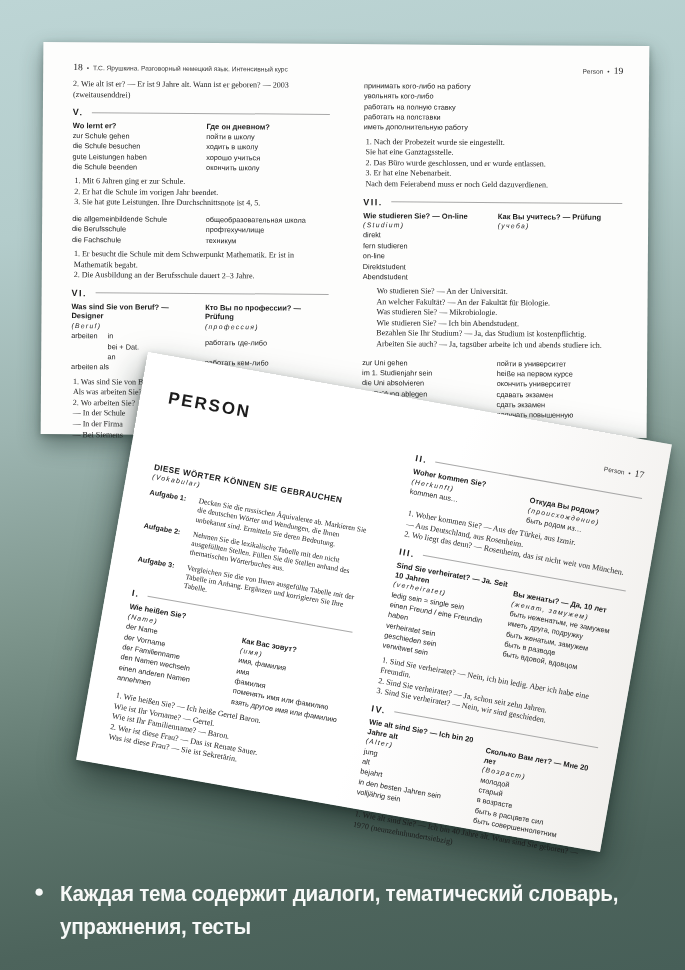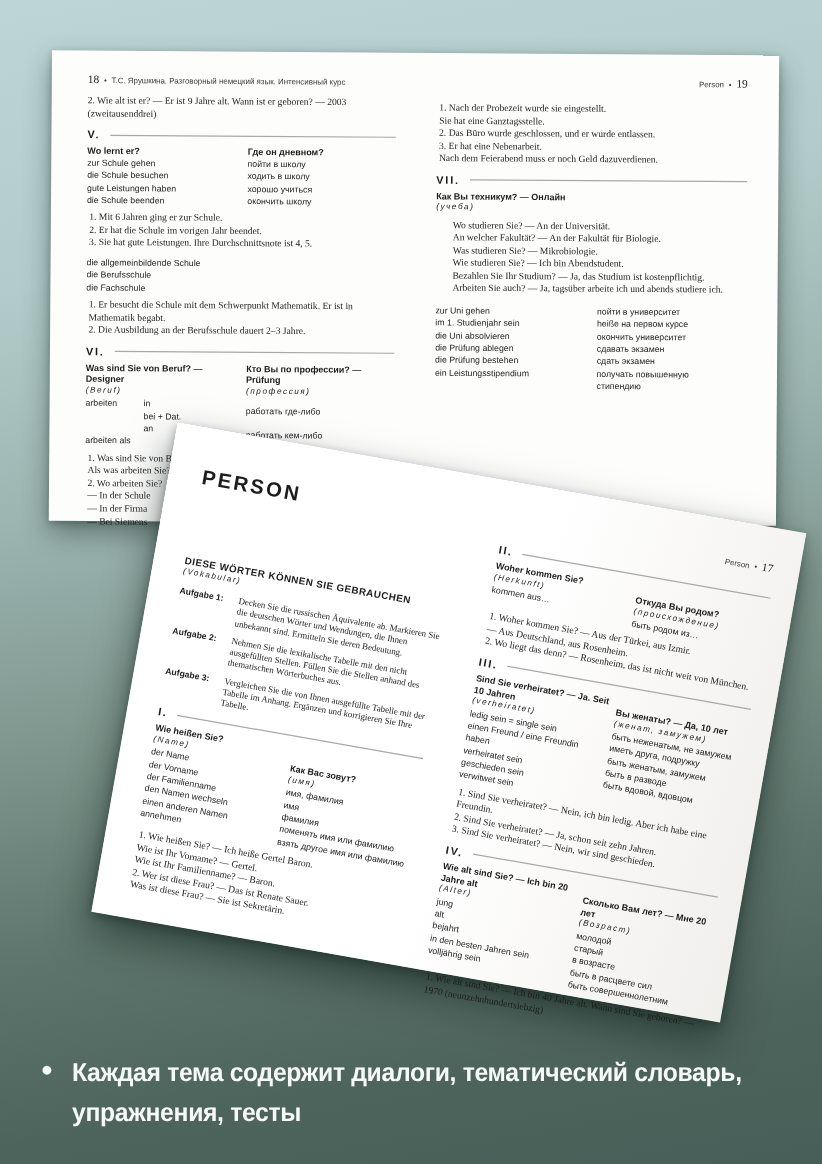--- a/index.html
+++ b/index.html
@@ -36,21 +36,21 @@
   .sechead{display:flex;align-items:center;gap:8px;margin:7px 0 4px 0;}
   .secnum{font-weight:bold;font-size:9px;letter-spacing:1.5px;}
   .rule{flex:1;height:1px;background:#a8a8a8;}
   .cols{display:flex;}
   .colL{width:52%;box-sizing:border-box;padding-right:4px;}
   .colR{width:48%;box-sizing:border-box;}
   .vhead{font-weight:bold;font-size:7.5px;line-height:1.3;}
   .lsp{font-size:6.8px;font-style:italic;letter-spacing:1.3px;line-height:1.5;}
   .ex{margin:4px 0 2px 2px;}
   .gap4{height:4px;}.gap6{height:6px;}
-  .minirow{display:flex;gap:22px;align-items:flex-start;}
+  .minirow{display:flex;gap:10px;align-items:flex-start;}
   .chapter{font-weight:bold;font-size:17px;letter-spacing:2px;margin:12px 0 0 2px;}
   .vokhead{font-weight:bold;font-size:8.2px;letter-spacing:.4px;margin-top:56px;}
   .auf{display:flex;gap:6px;margin-top:6px;}
   .auflabel{font-weight:bold;font-size:7.2px;white-space:nowrap;width:44px;}
   .auftext{font-family:"Liberation Serif",serif;font-size:7.4px;line-height:1.25;flex:1;}
   #p17head{position:absolute;top:30px;right:22px;}
   #caption{
     position:absolute;left:34px;top:878px;width:620px;z-index:9;
     display:flex;gap:16px;color:#f7f9f8;
   }
@@ -96,20 +96,23 @@
       </div>
       <div class="serif pre ex">1.   Mit 6 Jahren ging er zur Schule.
 2.   Er hat die Schule im vorigen Jahr beendet.
 3.   Sie hat gute Leistungen. Ihre Durchschnittsnote ist 4, 5.</div>
 
       <div class="gap4"></div>
       <div class="cols">
         <div class="colL sans pre">die allgemeinbildende Schule
 die Berufsschule
 die Fachschule</div>
+        <div class="colR sans pre">общеобразовательная школа
+профтехучилище
+техникум</div>
       </div>
       <div class="serif pre ex">1.   Er besucht die Schule mit dem Schwerpunkt Mathematik. Er ist in Mathematik begabt.
 2.   Die Ausbildung an der Berufsschule dauert 2–3 Jahre.</div>
 
       <div class="sechead">
         <span class="secnum">VI.</span>
         <span class="rule"></span>
       </div>
       <div class="cols">
         <div class="colL">
@@ -138,34 +141,48 @@
       — Bei Siemens</div>
     </div>
 
     <div class="pg" id="pg19">
       <div class="pghead right">
         <span>Person</span>
         <span>•</span>
         <span class="num">19</span>
       </div>
       <div class="cols">
+        <div class="colR sans pre">принимать кого-либо на работу
+увольнять кого-либо
+работать на полную ставку
+работать на полставки
+иметь дополнительную работу</div>
       </div>
       <div class="serif pre ex">1.   Nach der Probezeit wurde sie eingestellt.
       Sie hat eine Ganztagsstelle.
 2.   Das Büro wurde geschlossen, und er wurde entlassen.
 3.   Er hat eine Nebenarbeit.
       Nach dem Feierabend muss er noch Geld dazuverdienen.</div>
 
       <div class="sechead">
         <span class="secnum">VII.</span>
         <span class="rule"></span>
       </div>
       <div class="cols">
+        <div class="colL">
+          <div class="vhead">Wie studieren Sie? — On-line</div>
+          <div class="lsp">(Studium)</div>
+          <div class="sans pre">direkt
+fern studieren
+on-line
+Direktstudent
+Abendstudent</div>
+        </div>
         <div class="colR">
-          <div class="vhead">Как Вы техникум? — Онлайн</div>
+          <div class="vhead">Как Вы учитесь? — Prüfung</div>
           <div class="lsp">(учеба)</div>
         </div>
       </div>
       <div class="serif pre ex" style="margin-left:14px">Wo studieren Sie? — An der Universität.
 An welcher Fakultät? — An der Fakultät für Biologie.
 Was studieren Sie? — Mikrobiologie.
 Wie studieren Sie? — Ich bin Abendstudent.
 Bezahlen Sie Ihr Studium? — Ja, das Studium ist kostenpflichtig.
 Arbeiten Sie auch? — Ja, tagsüber arbeite ich und abends studiere ich.</div>
 

